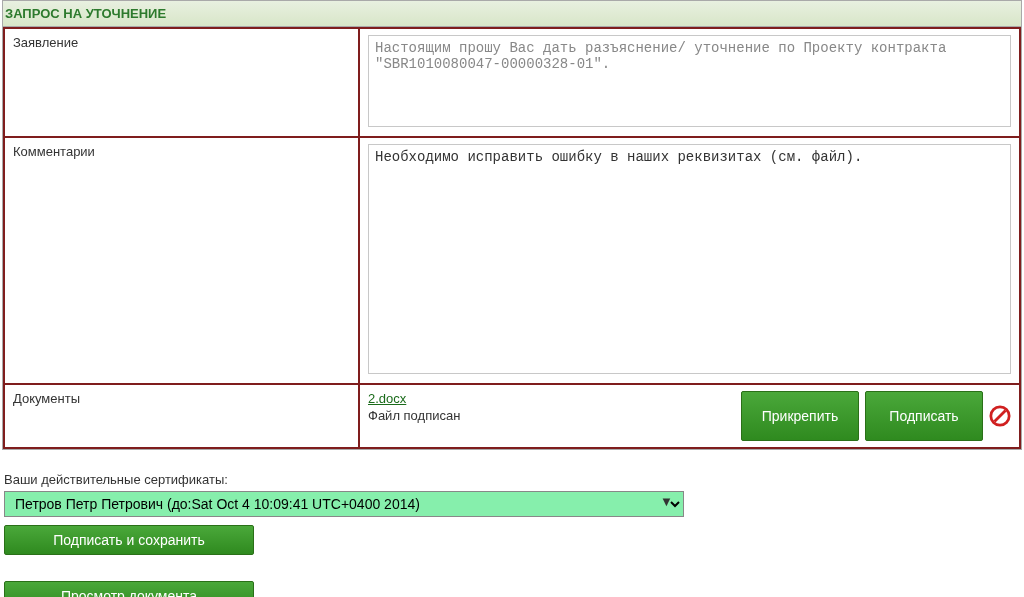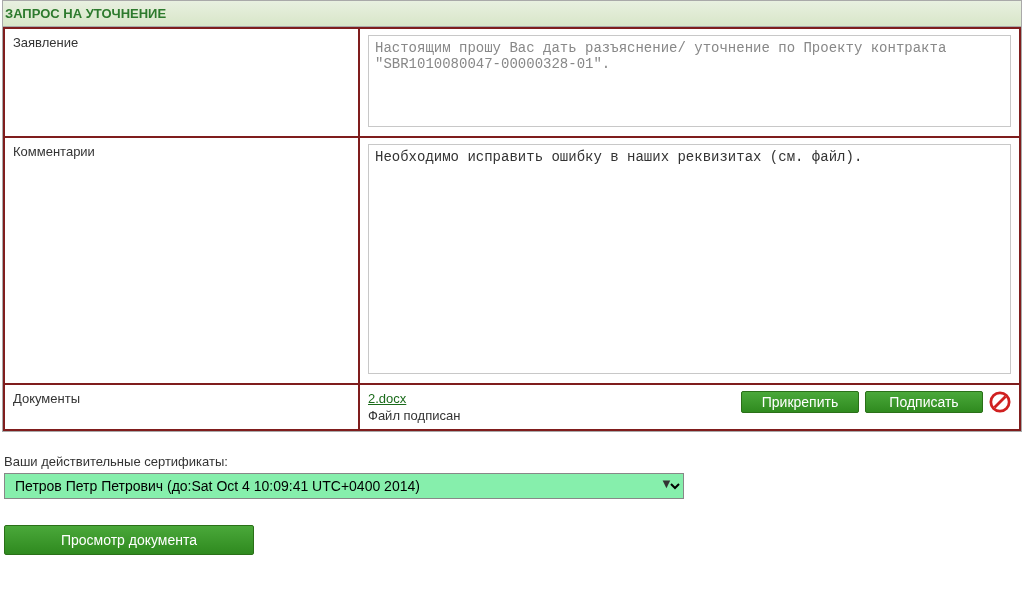--- a/index.html
+++ b/index.html
@@ -12,21 +12,21 @@
 .form-table td.input-cell { background: #fff; }
 textarea { width: 100%; font-family: "Courier New", monospace; font-size: 14px; border: 1px solid #c8c8c8; padding: 4px 6px; resize: none; overflow-y: scroll; color: #333; }
 textarea.disabled { color: #888; background: #fff; }
 .ta1 { height: 92px; }
 .ta2 { height: 230px; }
 .docs-row { display: flex; justify-content: space-between; align-items: flex-start; gap: 8px; }
 .doc-left { flex: 1; }
 .doc-link { color: #1a6b1a; text-decoration: underline; font-size: 13px; cursor: pointer; }
 .doc-status { font-size: 13px; color: #333; margin-top: 2px; }
 .doc-actions { display: flex; gap: 6px; align-items: center; }
-.btn { background: linear-gradient(#4aa83a, #2f8a1f); color: #fff; border: 1px solid #2a7018; padding: 2px 16px; font-size: 14px; cursor: pointer; min-width: 118px; text-align: center; border-radius: 2px; }
+.btn { background: linear-gradient(#4aa83a, #2f8a1f); color: #fff; border: 1px solid #2a7018; padding: 16px 16px; font-size: 14px; cursor: pointer; min-width: 118px; text-align: center; border-radius: 2px; }
 .delete-icon { width: 22px; height: 22px; cursor: pointer; display: inline-block; }
 .delete-icon svg { width: 22px; height: 22px; }
 .lower { width: 1020px; margin: 22px auto 0; padding: 0 2px; }
 .cert-label { font-size: 13px; color: #333; margin-bottom: 4px; margin-top: 13px; }
 .cert-select-wrap { position: relative; }
 .cert-select { width: 680px; font-size: 14px; padding: 3px 6px; border: 1px solid #888; background: #86efac; }
 .cert-select-arrow { position: absolute; left: 656px; top: 3px; pointer-events: none; }
 .big-btn { display: block; background: linear-gradient(#4aa83a, #2f8a1f); color: #fff; border: 1px solid #2a7018; padding: 6px 20px; font-size: 14px; cursor: pointer; margin-top: 8px; width: 250px; text-align: center; border-radius: 2px; }
 .gap { height: 18px; }
 </style>
@@ -75,15 +75,16 @@
 </div>
 
 <div class="lower">
   <div class="cert-label">Ваши действительные сертификаты:</div>
   <div class="cert-select-wrap">
     <select class="cert-select">
       <option>Петров Петр Петрович (до:Sat Oct 4 10:09:41 UTC+0400 2014)</option>
     </select>
     <span class="cert-select-arrow">▼</span>
   </div>
+  <button class="big-btn">Подписать и сохранить</button>
   <div class="gap"></div>
   <button class="big-btn">Просмотр документа</button>
 </div>
 
 </body></html>

